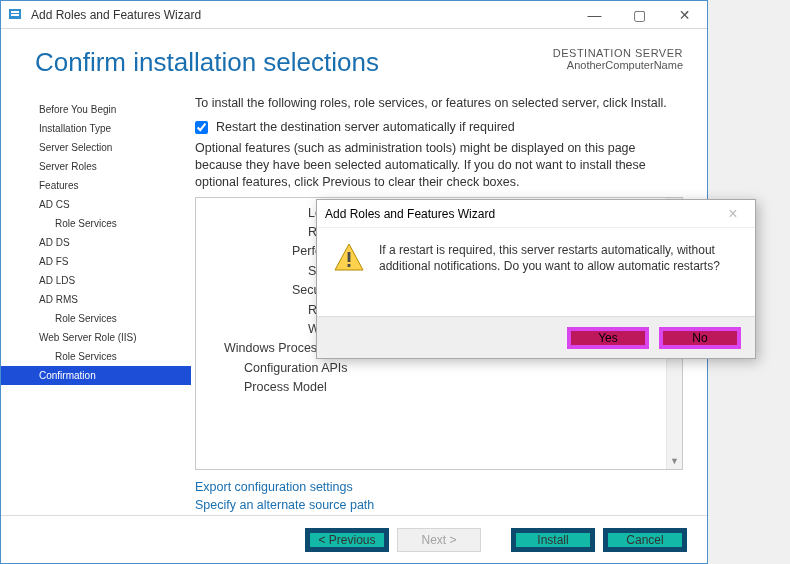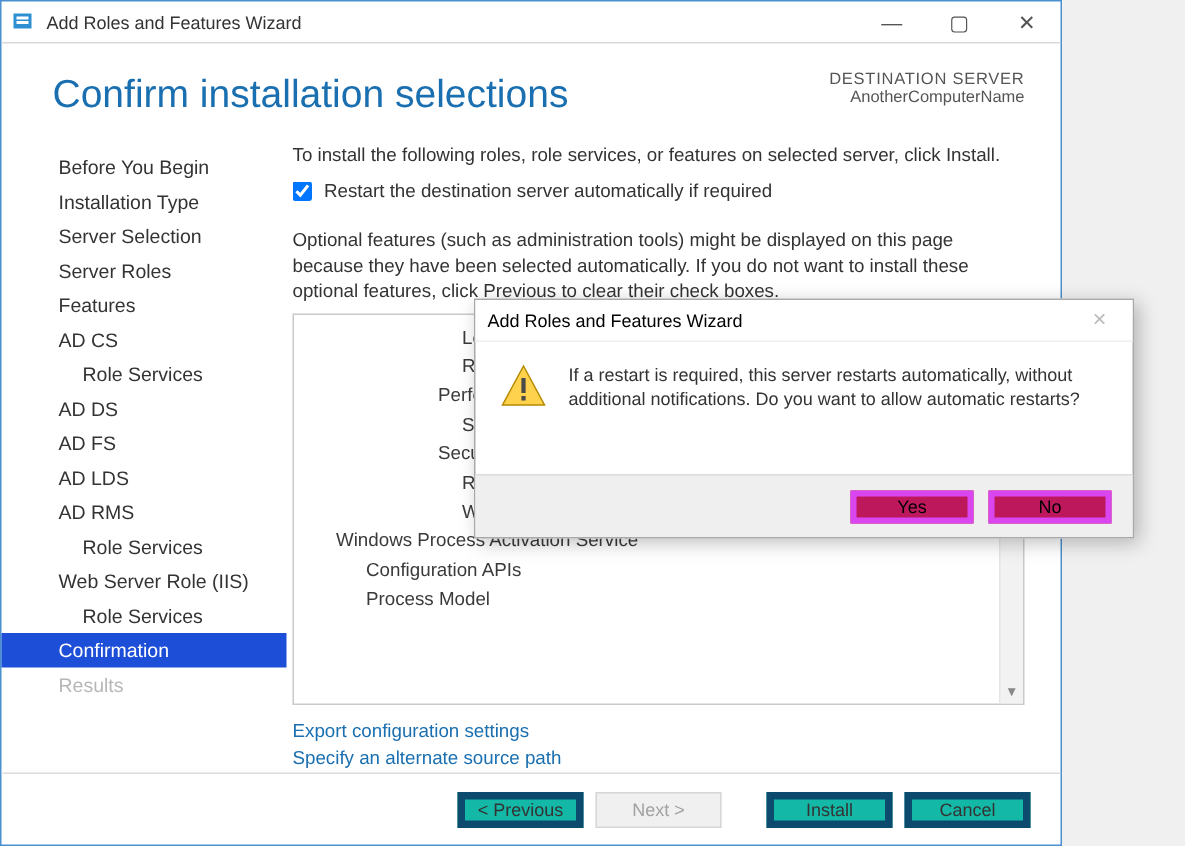--- a/index.html
+++ b/index.html
@@ -39,41 +39,41 @@
 
 .body {
   flex: 1;
   display: flex;
   min-height: 0;
 }
 
 .sidebar {
   width: 190px;
   padding: 10px 0;
-  font-size: 13px;
+  font-size: 10px;
 }
 .sidebar .item {
   padding: 4px 0 4px 38px;
   color: #333;
   cursor: default;
 }
 .sidebar .item.sub { padding-left: 54px; }
 .sidebar .item.selected { background: #1d4ed8; color: #fff; }
 .sidebar .item.disabled { color: #b7b7b7; }
 
 .main {
   flex: 1;
   padding: 6px 24px 0 4px;
   font-size: 12.5px;
   color: #333;
   display: flex; flex-direction: column;
   min-width: 0;
 }
 .main .intro { margin-bottom: 10px; }
-.main .chk-row { display: flex; align-items: center; margin-bottom: 18px; }
+.main .chk-row { display: flex; align-items: center; margin-bottom: 6px; }
 .main .chk-row input { margin-right: 8px; }
 .main .note { color: #333; line-height: 1.35; margin-bottom: 6px; }
 
 .feature-box {
   border: 1px solid #c9c9c9;
   flex: 1;
   position: relative;
   overflow: hidden;
   margin-bottom: 8px;
 }
@@ -192,21 +192,20 @@
       <div class="item">AD CS</div>
       <div class="item sub">Role Services</div>
       <div class="item">AD DS</div>
       <div class="item">AD FS</div>
       <div class="item">AD LDS</div>
       <div class="item">AD RMS</div>
       <div class="item sub">Role Services</div>
       <div class="item">Web Server Role (IIS)</div>
       <div class="item sub">Role Services</div>
       <div class="item selected">Confirmation</div>
-      <div class="item disabled">Results</div>
     </div>
 
     <div class="main">
       <div class="intro">To install the following roles, role services, or features on selected server, click Install.</div>
       <label class="chk-row">
         <input type="checkbox" checked="" style="">
         <span>Restart the destination server automatically if required</span>
       </label>
       <div class="note">Optional features (such as administration tools) might be displayed on this page because they have been selected automatically. If you do not want to install these optional features, click Previous to clear their check boxes.</div>
 

